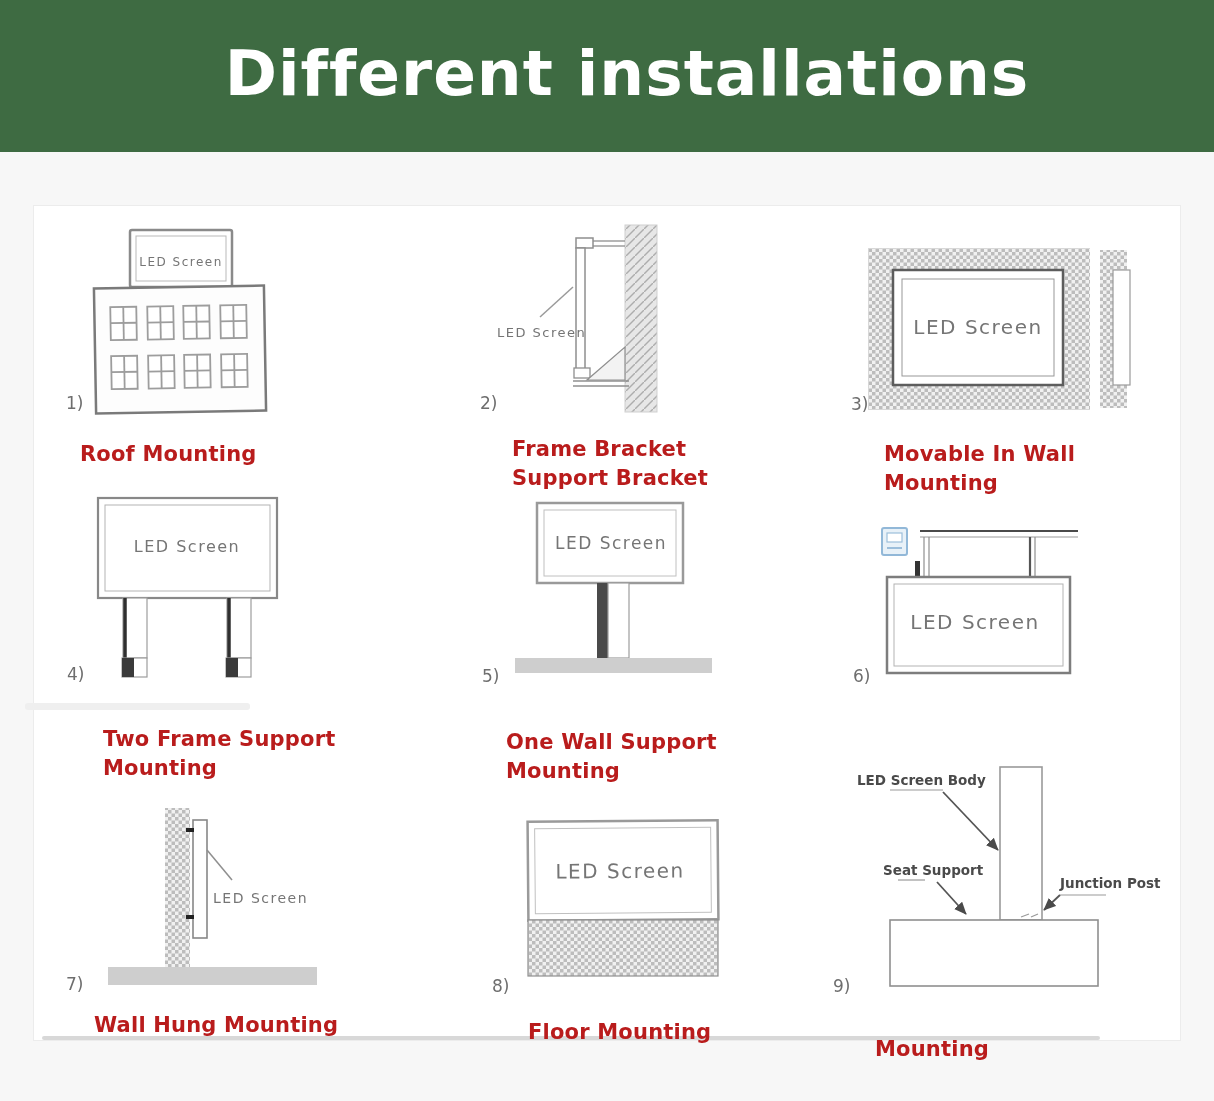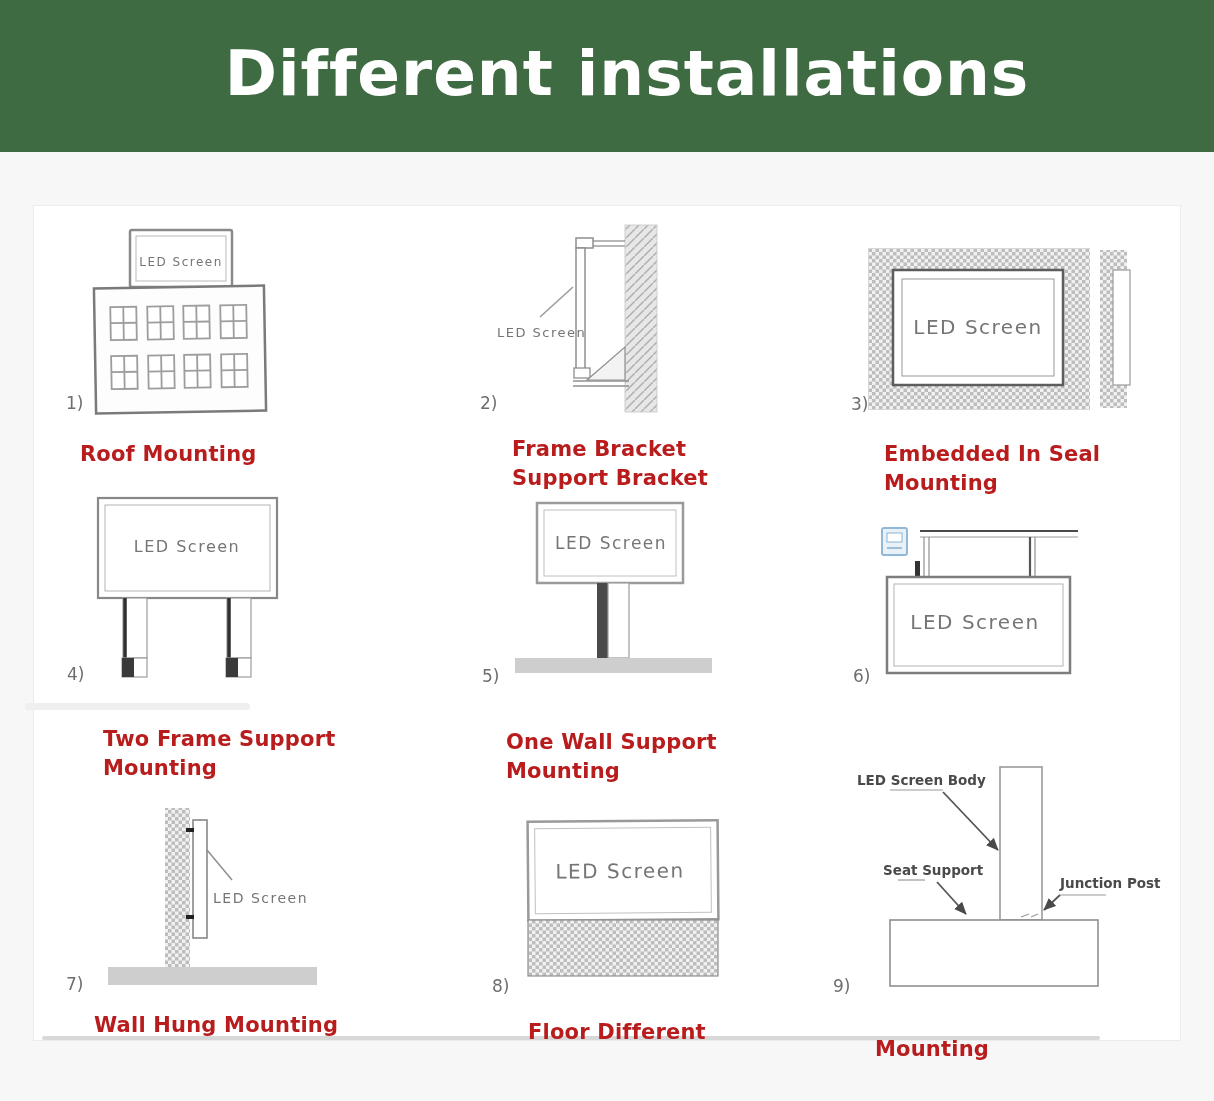--- a/index.html
+++ b/index.html
@@ -151,21 +151,21 @@
       <rect x="44" y="48" width="152" height="97" fill="none" stroke="#979797" stroke-width="1"></rect>
       <text class="screenlabel" x="120" y="103" font-size="20" text-anchor="middle">LED Screen</text>
     </g>
     <g>
       <rect x="242" y="19" width="27" height="158" fill="url(#checker)"></rect>
       <rect x="255" y="39" width="17" height="115" fill="#ffffff" stroke="#9a9a9a" stroke-width="1.2"></rect>
     </g>
   </svg>
   <span class="fignum" style="left:851px;top:394px">3)</span>
   <div class="caption" style="left:884px;top:440px">
-    <span>Embedded In Seal</span><br>
+    <span>Movable In Wall</span><br>
     <span>Mounting</span>
   </div>
 
   <svg class="fig" style="left:88px;top:486px" width="205" height="200">
     <g>
       <rect x="10" y="12" width="179" height="100" fill="#fff" stroke="#888888" stroke-width="2.2"></rect>
       <rect x="17" y="19" width="165" height="86" fill="none" stroke="#b3b3b3" stroke-width="1"></rect>
       <text class="screenlabel" x="99" y="66" font-size="16" text-anchor="middle">LED Screen</text>
     </g>
     <g>
@@ -245,21 +245,21 @@
   <svg class="fig" style="left:518px;top:801px" width="215" height="180">
     <g transform="rotate(-0.5 105 70)">
       <rect x="10" y="20" width="190" height="99" fill="#fff" stroke="#9a9a9a" stroke-width="2.5"></rect>
       <rect x="17" y="27" width="176" height="85" fill="none" stroke="#c0c0c0" stroke-width="1"></rect>
       <text class="screenlabel" x="102" y="77" font-size="20" text-anchor="middle">LED Screen</text>
     </g>
     <rect x="10" y="119" width="190" height="56" fill="url(#checker)" stroke="#8f8f8f" stroke-width="1.2"></rect>
   </svg>
   <span class="fignum" style="left:492px;top:976px">8)</span>
   <div class="caption" style="left:528px;top:1018px">
-    <span>Floor Different</span>
+    <span>Floor Mounting</span>
   </div>
 
   <svg class="fig" style="left:843px;top:752px" width="335" height="245">
     <rect x="157" y="15" width="42" height="153" fill="#fff" stroke="#9a9a9a" stroke-width="1.6"></rect>
     <rect x="47" y="168" width="208" height="66" fill="#fff" stroke="#8f8f8f" stroke-width="1.6"></rect>
     <g stroke="#9a9a9a" stroke-width="1.2">
       <line x1="178" y1="165" x2="186" y2="162"></line>
       <line x1="188" y1="165" x2="195" y2="162"></line>
     </g>
     <g>

